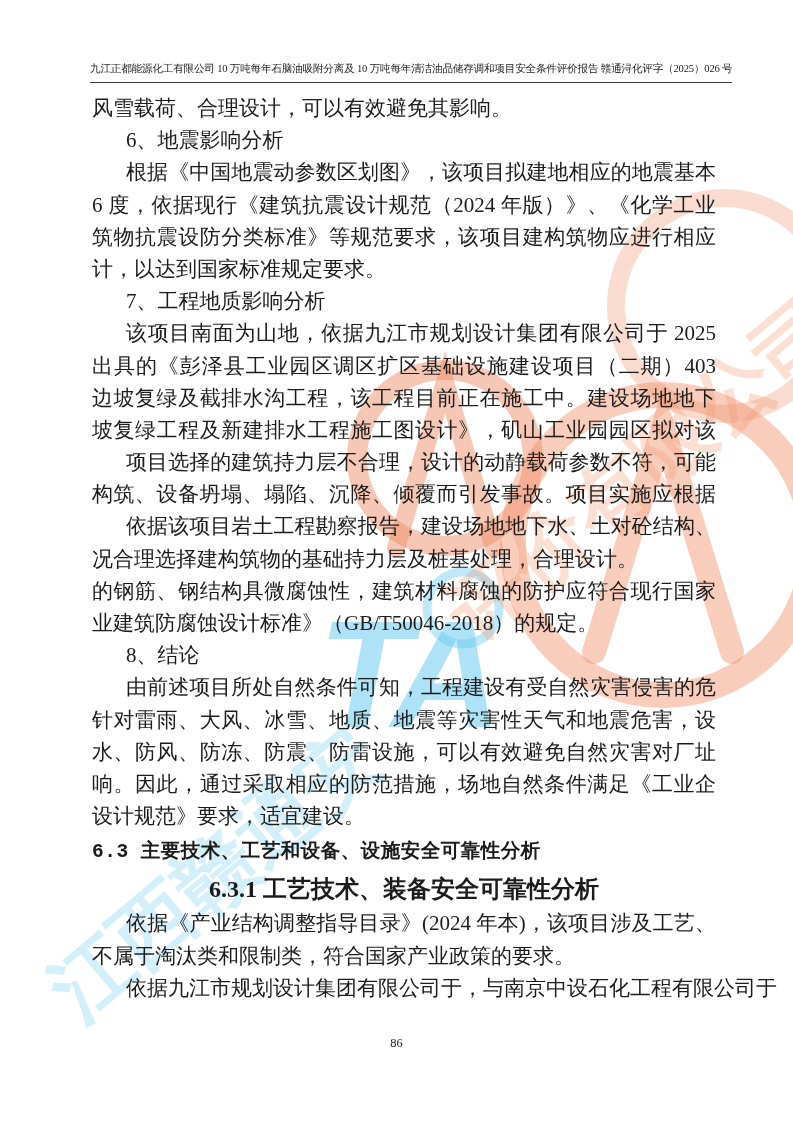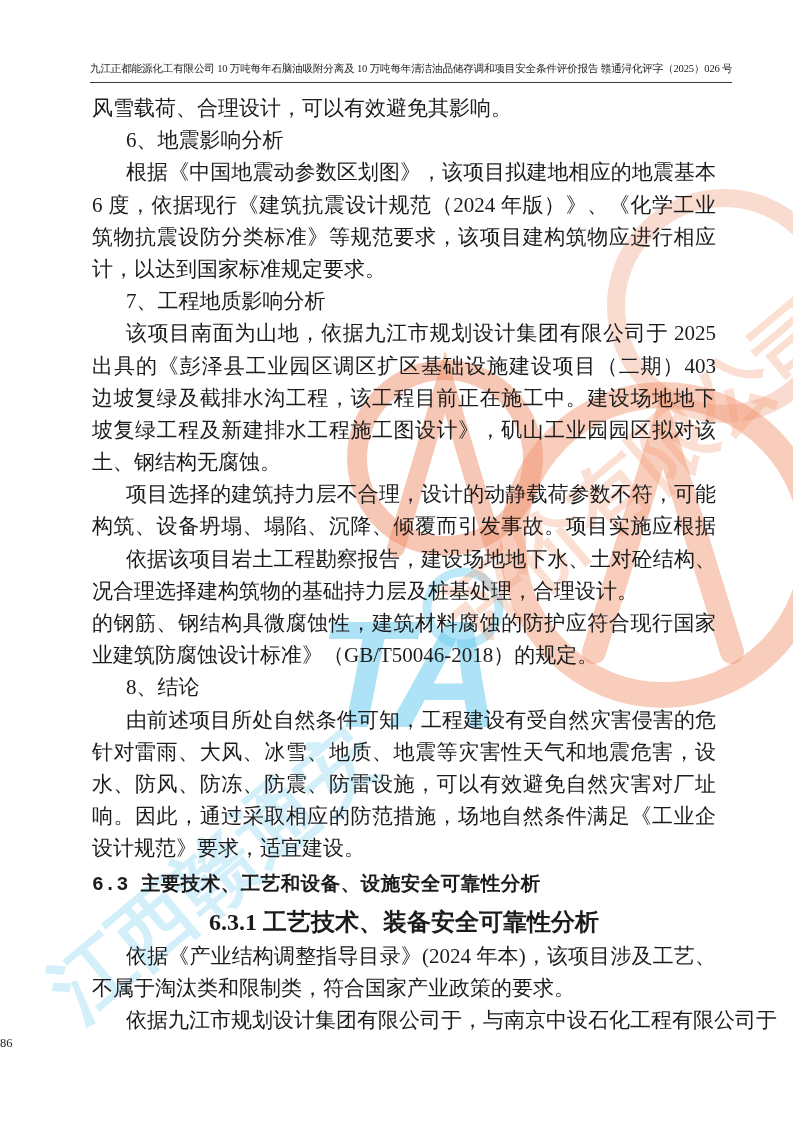--- a/index.html
+++ b/index.html
@@ -41,21 +41,21 @@
     font-weight:bold;font-size:19.5px;height:40px;line-height:40px;
     font-family:Liberation Mono, monospace;letter-spacing:0.5px;
   }
   .line.h2{
     font-weight:bold;font-size:24px;height:35px;line-height:35px;
     font-family:Liberation Serif, serif;
     text-align:center;
   }
   
   .pagenum{
-    position:absolute;left:0;top:1036px;width:100%;text-align:left;
+    position:absolute;left:0;top:1036px;width:100%;text-align:center;
     font-size:12.5px;color:#222;z-index:1;
   }
 </style>
 </head>
 <body>
 
 <div class="page">
 
   <div class="watermark">
     <svg width="793" height="1122" viewBox="0 0 793 1122">
@@ -82,21 +82,20 @@
       <div class="line body indent">6、地震影响分析</div>
       <div class="line body indent full">根据《中国地震动参数区划图》，该项目拟建地相应的地震基本烈度为</div>
       <div class="line body full">6 度，依据现行《建筑抗震设计规范（2024 年版）》、《化学工业建（构）</div>
       <div class="line body full">筑物抗震设防分类标准》等规范要求，该项目建构筑物应进行相应的抗震设</div>
       <div class="line body">计，以达到国家标准规定要求。</div>
       <div class="line body indent">7、工程地质影响分析</div>
       <div class="line body indent full">该项目南面为山地，依据九江市规划设计集团有限公司于 2025 年 5 月</div>
       <div class="line body full">出具的《彭泽县工业园区调区扩区基础设施建设项目（二期）403 亩场地边</div>
       <div class="line body full">边坡复绿及截排水沟工程，该工程目前正在施工中。建设场地地下水对混凝</div>
       <div class="line body full">坡复绿工程及新建排水工程施工图设计》，矶山工业园园区拟对该山地进行</div>
-      <div class="line body">土、钢结构无腐蚀。</div>
       <div class="line body indent full">项目选择的建筑持力层不合理，设计的动静载荷参数不符，可能引起建</div>
       <div class="line body full">构筑、设备坍塌、塌陷、沉降、倾覆而引发事故。项目实施应根据其地质情</div>
       <div class="line body indent full">依据该项目岩土工程勘察报告，建设场地地下水、土对砼结构、砼结构</div>
       <div class="line body">况合理选择建构筑物的基础持力层及桩基处理，合理设计。</div>
       <div class="line body full">的钢筋、钢结构具微腐蚀性，建筑材料腐蚀的防护应符合现行国家标准《工</div>
       <div class="line body">业建筑防腐蚀设计标准》（GB/T50046-2018）的规定。</div>
       <div class="line body indent">8、结论</div>
       <div class="line body indent full">由前述项目所处自然条件可知，工程建设有受自然灾害侵害的危险性；</div>
       <div class="line body full">针对雷雨、大风、冰雪、地质、地震等灾害性天气和地震危害，设相应的排</div>
       <div class="line body full">水、防风、防冻、防震、防雷设施，可以有效避免自然灾害对厂址安全的影</div>

